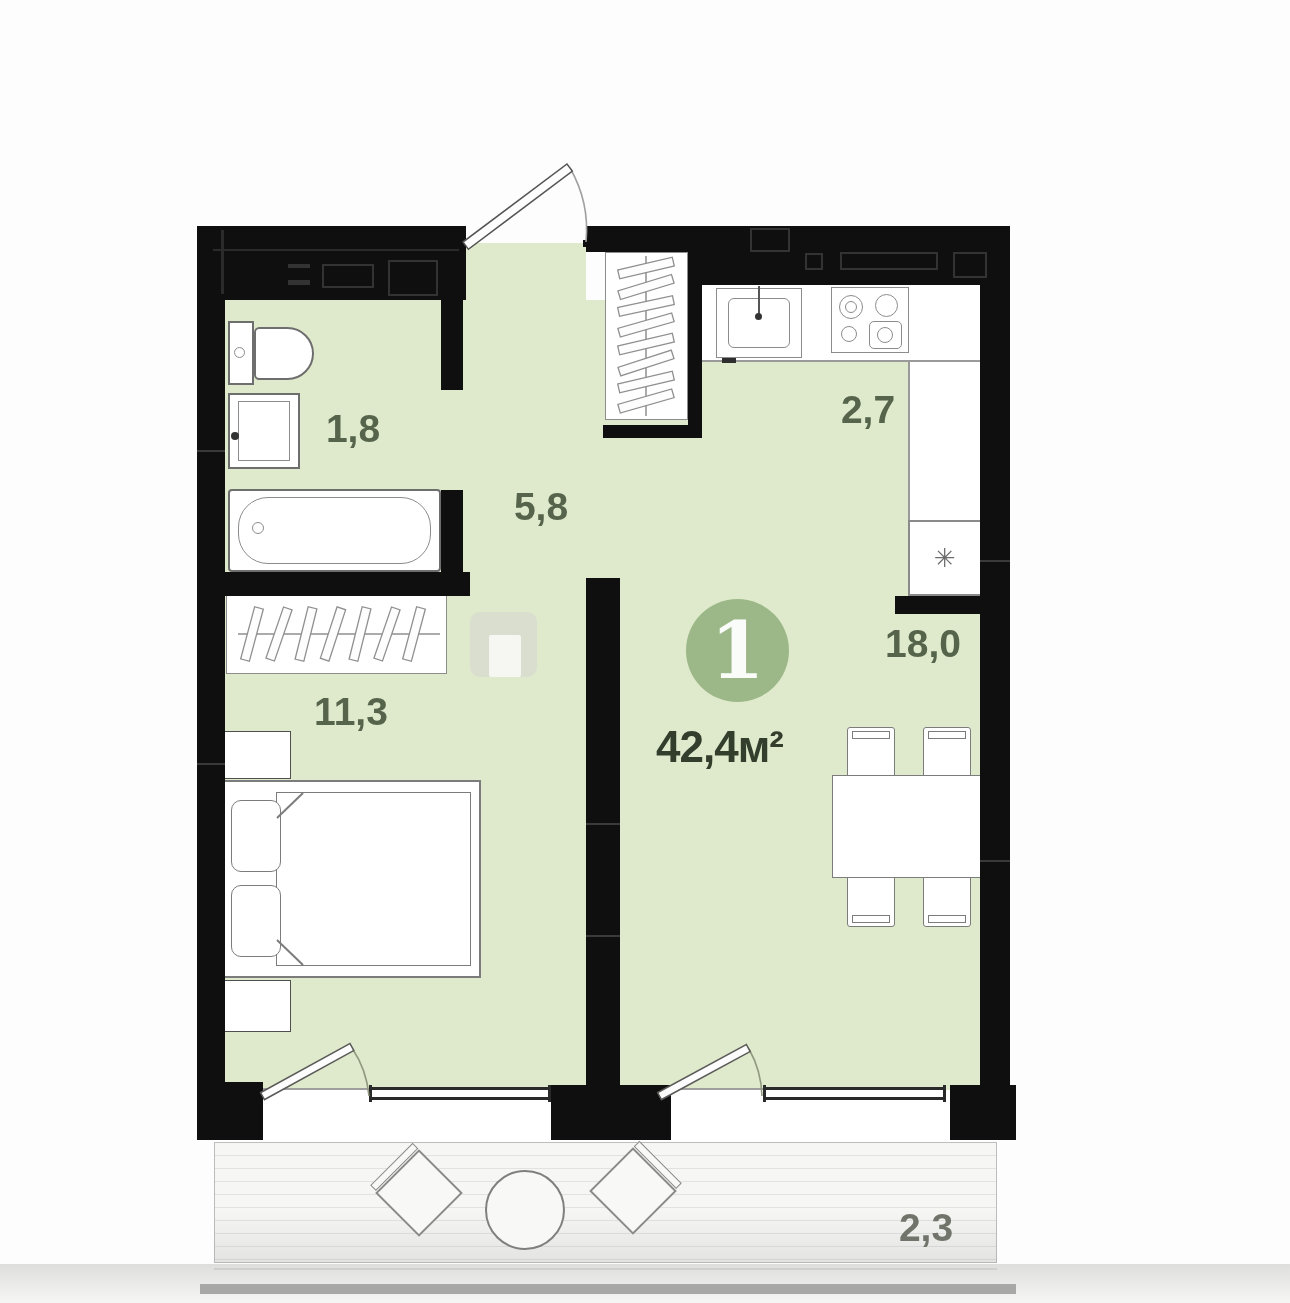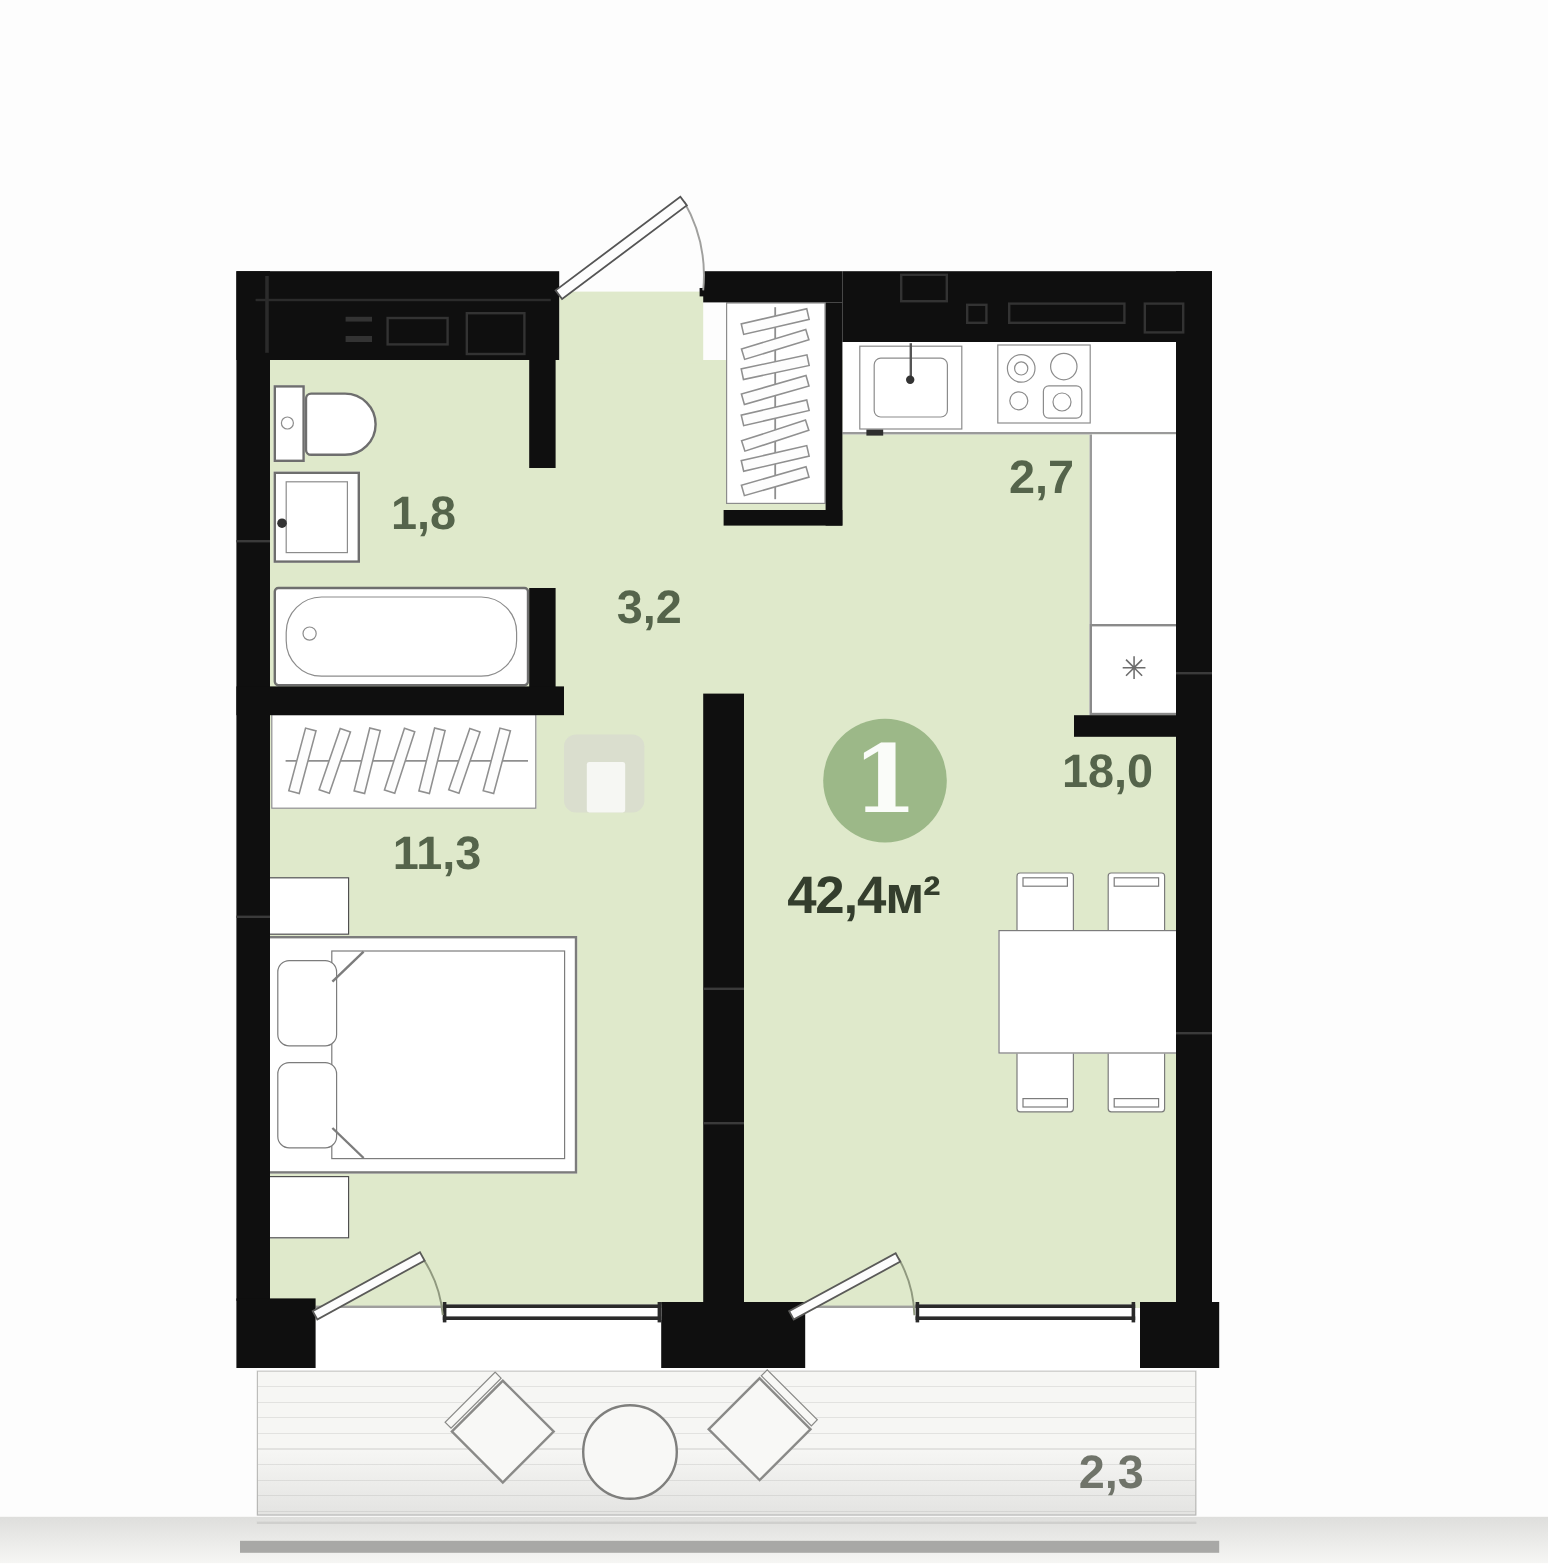--- a/index.html
+++ b/index.html
@@ -96,24 +96,24 @@
       <div class="back" style="bottom:3px;"></div>
     </div>
   <div class="abs furn" style="left:832px;top:775px;width:153px;height:103px;z-index:9;"></div>
 
   <div class="abs badge" style="left:686px;top:599px;width:103px;height:103px;">
     <span>1</span>
   </div>
   <div class="abs total" style="left:656px;top:722px;">42,4м²</div>
 
   <div class="abs label" style="left:303px;top:407px;width:100px;">1,8</div>
-  <div class="abs label" style="left:491px;top:485px;width:100px;">3,2</div>
-  <div class="abs label" style="left:818px;top:377px;width:100px;">2,7</div>
+  <div class="abs label" style="left:491px;top:485px;width:100px;">5,8</div>
+  <div class="abs label" style="left:818px;top:388px;width:100px;">2,7</div>
   <div class="abs label" style="left:863px;top:622px;width:120px;">18,0</div>
-  <div class="abs label" style="left:301px;top:690px;width:100px;text-align:right;">11,3</div>
+  <div class="abs label" style="left:301px;top:690px;width:100px;">11,3</div>
   <div class="abs label" style="left:876px;top:1206px;width:100px;color:#70746a;">2,3</div>
 
   <div class="abs wall" style="left:197px;top:226px;width:269px;height:74px;"></div>
   <div class="abs wall" style="left:586px;top:226px;width:116px;height:26px;"></div>
   <div class="abs wall" style="left:702px;top:226px;width:308px;height:59px;"></div>
   <div class="abs wall" style="left:197px;top:226px;width:28px;height:858px;"></div>
   <div class="abs wall" style="left:197px;top:1082px;width:66px;height:58px;"></div>
   <div class="abs wall" style="left:980px;top:226px;width:30px;height:860px;"></div>
   <div class="abs wall" style="left:950px;top:1085px;width:66px;height:55px;"></div>
   <div class="abs wall" style="left:441px;top:300px;width:22px;height:90px;"></div>

